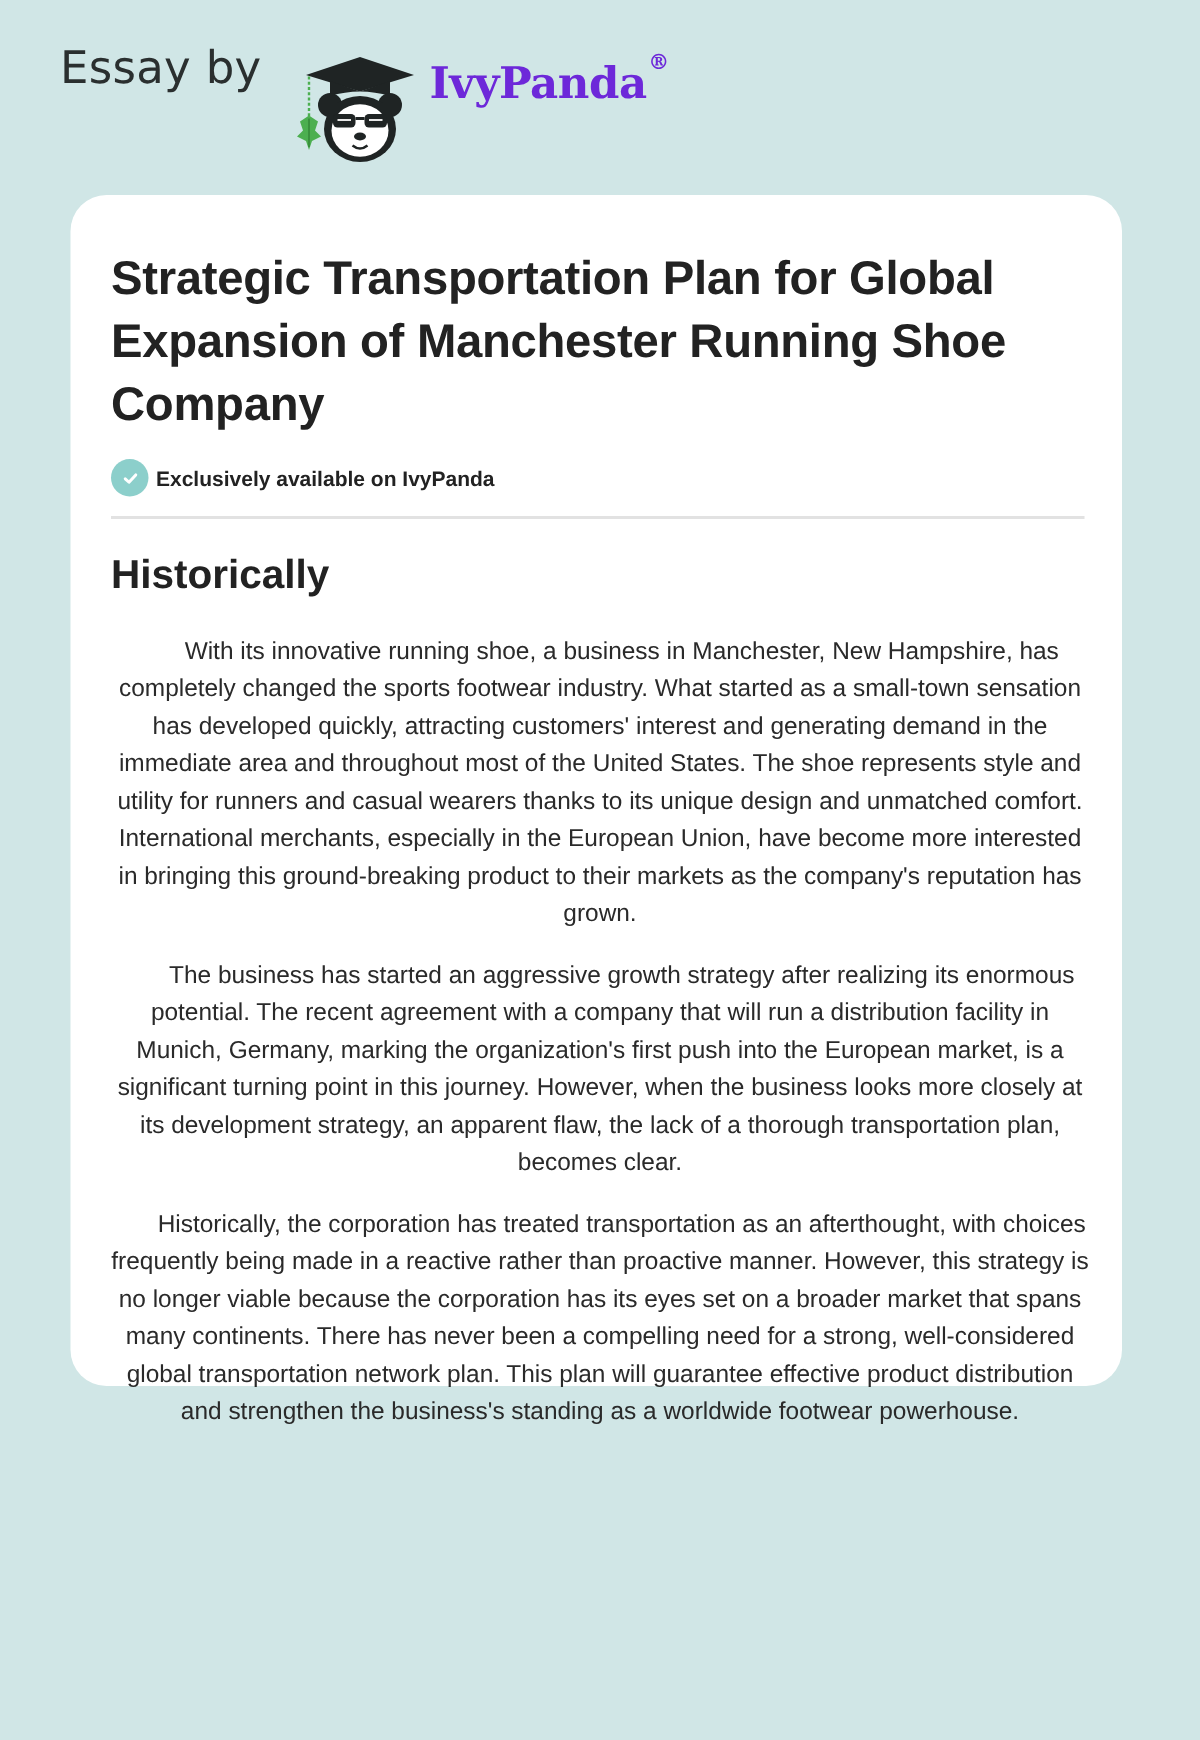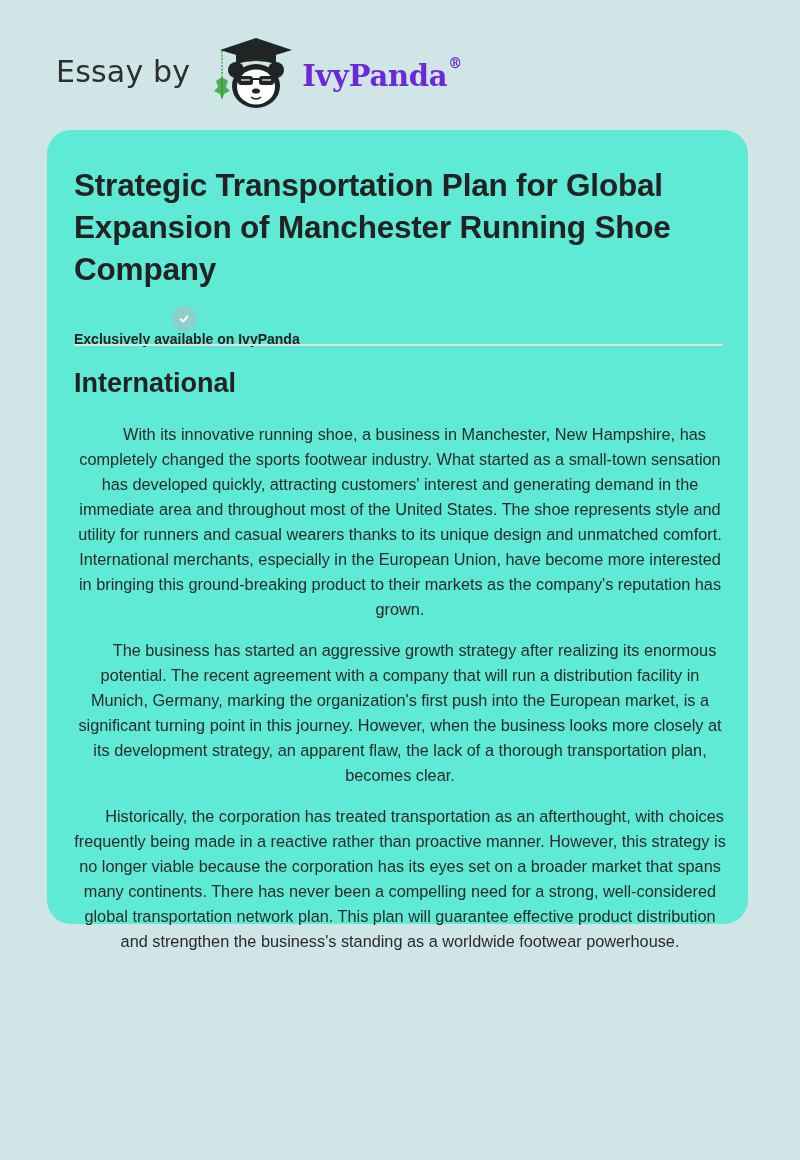--- a/index.html
+++ b/index.html
@@ -10,25 +10,25 @@
       width: 800px;
       height: 1160px;
       background: #d0e6e6;
       position: relative;
       overflow: hidden;
       font-family: "Liberation Sans", sans-serif;
       color: #222;
     }
     .header {
       position: absolute;
-      left: 56px;
+      left: 40px;
       top: 34px;
       height: 80px;
       display: flex;
-      align-items: center;
+      align-items: flex-start;
     }
     .essay-by {
       font-family: "DejaVu Sans", sans-serif;
       font-size: 30px;
       color: #2a2f2f;
       letter-spacing: 0.2px;
       margin-right: 18px;
       margin-top: -6px;
     }
     .logo-mark {
@@ -51,21 +51,21 @@
       position: relative;
       top: -4px;
       margin-left: 1px;
     }
     .card {
       position: absolute;
       left: 47px;
       top: 130px;
       width: 701px;
       height: 794px;
-      background: #5eead4;
+      background: #ffffff;
       border-radius: 24px;
     }
     .title {
       position: absolute;
       left: 27px;
       top: 34px;
       width: 650px;
       margin: 0;
       font-family: "Liberation Sans", sans-serif;
       font-weight: bold;
@@ -73,21 +73,20 @@
       line-height: 42px;
       color: #222;
       letter-spacing: -0.2px;
     }
     .badge-row {
       position: absolute;
       left: 27px;
       top: 176px;
       display: flex;
       align-items: center;
-      flex-direction: column;
     }
     .check-circle {
       width: 25px;
       height: 25px;
       border-radius: 50%;
       background: #8ccfcb;
       display: flex;
       align-items: center;
       justify-content: center;
       margin-right: 5px;
@@ -168,20 +167,20 @@
     <span class="check-circle">
       <svg width="12" height="12" viewBox="0 0 12 12">
         <path d="M2.5,6.2 L5,8.5 L9.5,3.6" stroke="#ffffff" stroke-width="2" fill="none" stroke-linecap="round" stroke-linejoin="round"></path>
       </svg>
     </span>
     <span class="badge-text">Exclusively available on IvyPanda</span>
   </div>
 
   <div class="divider"></div>
 
-  <h2 class="section-heading">International</h2>
+  <h2 class="section-heading">Historically</h2>
 
   <div class="body-text">
     <p>With its innovative running shoe, a business in Manchester, New Hampshire, has completely changed the sports footwear industry. What started as a small-town sensation has developed quickly, attracting customers' interest and generating demand in the immediate area and throughout most of the United States. The shoe represents style and utility for runners and casual wearers thanks to its unique design and unmatched comfort. International merchants, especially in the European Union, have become more interested in bringing this ground-breaking product to their markets as the company's reputation has grown.</p>
     <p>The business has started an aggressive growth strategy after realizing its enormous potential. The recent agreement with a company that will run a distribution facility in Munich, Germany, marking the organization's first push into the European market, is a significant turning point in this journey. However, when the business looks more closely at its development strategy, an apparent flaw, the lack of a thorough transportation plan, becomes clear.</p>
     <p>Historically, the corporation has treated transportation as an afterthought, with choices frequently being made in a reactive rather than proactive manner. However, this strategy is no longer viable because the corporation has its eyes set on a broader market that spans many continents. There has never been a compelling need for a strong, well-considered global transportation network plan. This plan will guarantee effective product distribution and strengthen the business's standing as a worldwide footwear powerhouse.</p>
   </div>
 </div>
 
 </body></html>

